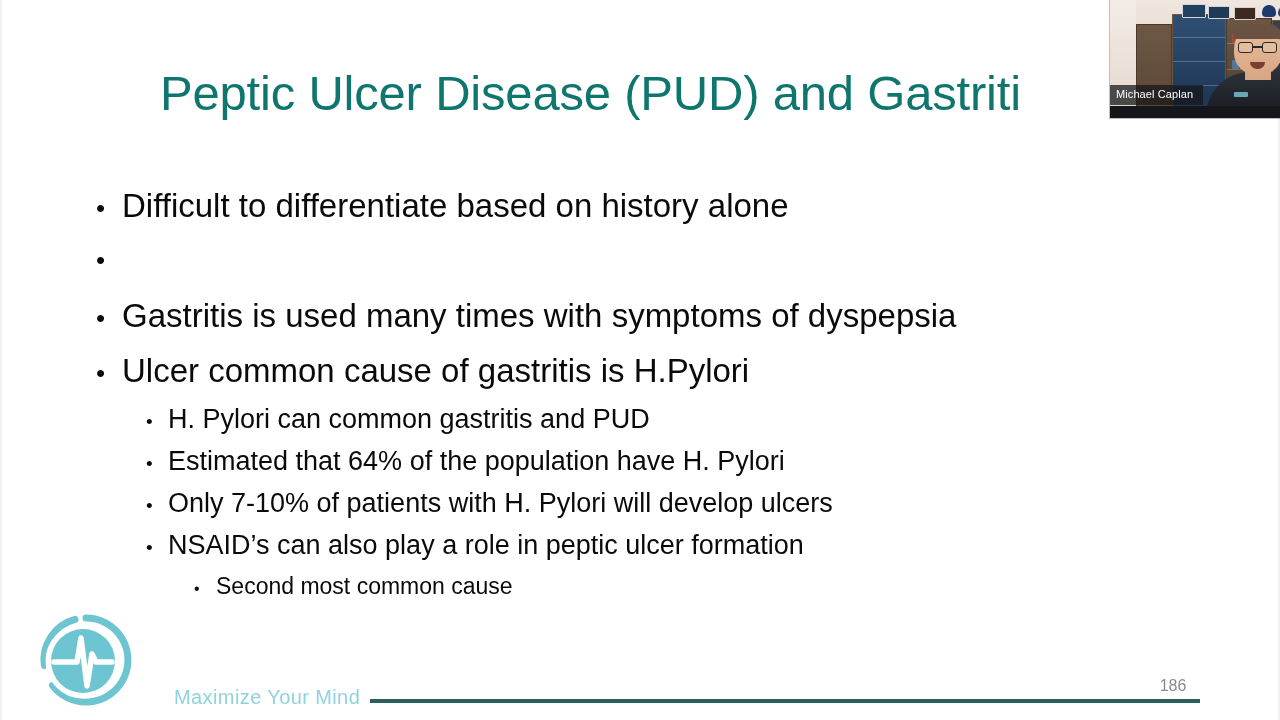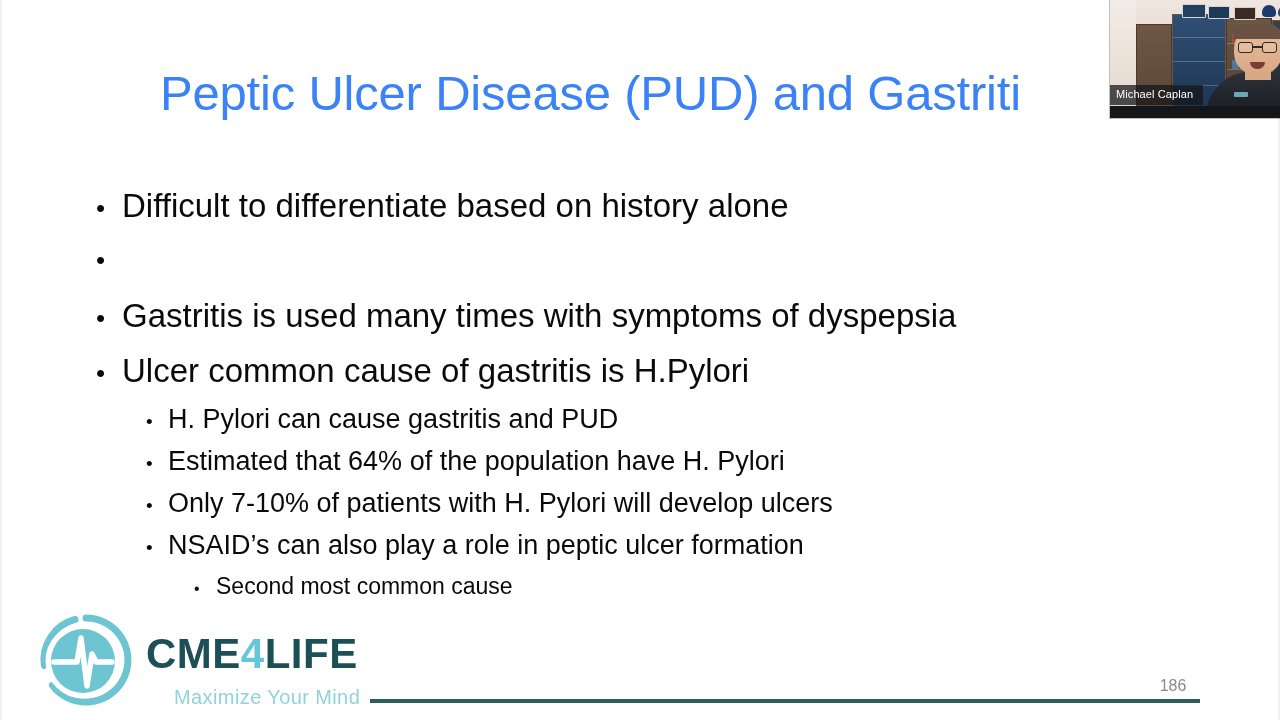--- a/index.html
+++ b/index.html
@@ -36,21 +36,21 @@
   
   #slide-title {
     position: absolute;
     left: 160px;
     top: 58px;
     width: 940px;
     height: 70px;
     font-size: 49px;
     line-height: 70px;
     font-weight: 400;
-    color: #3b82f6;
+    color: #0f766e;
     letter-spacing: -0.2px;
     white-space: nowrap;
     overflow: hidden;
   }
 
   
   #bullet-body {
     position: absolute;
     left: 0;
     top: 178px;
@@ -344,21 +344,21 @@
       <span class="bullet-text">Gastritis is used many times with symptoms of dyspepsia</span>
     </div>
 
     <div class="bullet-row lvl1">
       <span class="marker">•</span>
       <span class="bullet-text">Ulcer common cause of gastritis is H.Pylori</span>
     </div>
 
     <div class="bullet-row lvl2">
       <span class="marker">•</span>
-      <span class="bullet-text">H. Pylori can cause gastritis and PUD</span>
+      <span class="bullet-text">H. Pylori can common gastritis and PUD</span>
     </div>
 
     <div class="bullet-row lvl2">
       <span class="marker">•</span>
       <span class="bullet-text">Estimated that 64% of the population have H. Pylori</span>
     </div>
 
     <div class="bullet-row lvl2">
       <span class="marker">•</span>
       <span class="bullet-text">Only 7-10% of patients with H. Pylori will develop ulcers</span>
@@ -382,23 +382,20 @@
 
       <path d="M48 6 A42 42 0 1 1 47.9 6" fill="none" stroke="#6ec5d2" stroke-width="7" stroke-linecap="round" stroke-dasharray="170 22 60 12"></path>
 
       <circle cx="45" cy="49" r="32" fill="#6ec5d2"></circle>
 
       <circle cx="45" cy="49" r="35.5" fill="none" stroke="#ffffff" stroke-width="4"></circle>
 
       <polyline points="16,50 33,50 39,50 43,26 49,74 54,42 58,50 74,50" fill="none" stroke="#ffffff" stroke-width="5.5" stroke-linejoin="round" stroke-linecap="round"></polyline>
     </svg>
 
-    <div id="logo-wordmark">
-      <span class="wm-dark">CME</span><span class="wm-light">4</span><span class="wm-dark">LIFE</span>
-    </div>
 
     <div id="logo-tagline">Maximize Your Mind</div>
   </div>
 
   <div id="footer-rule"></div>
 
   <div id="page-number">186</div>
 
   <div id="video-overlay">
 

